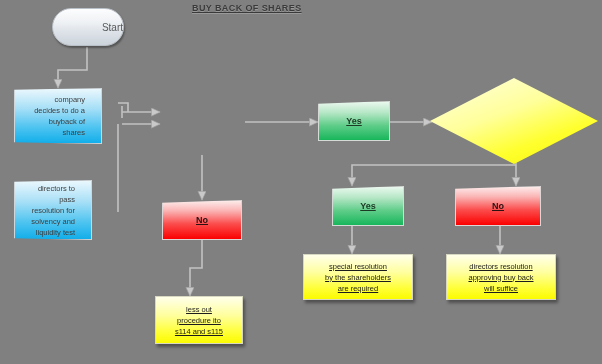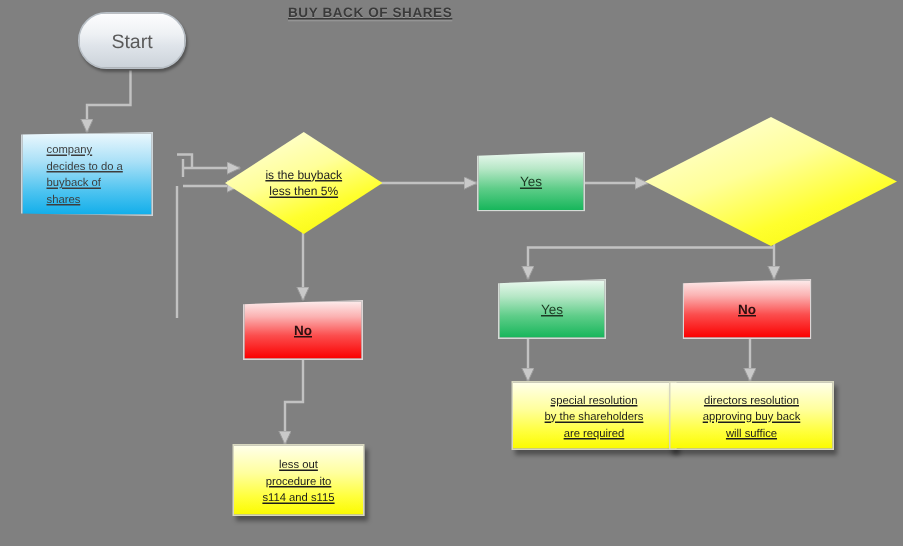--- a/index.html
+++ b/index.html
@@ -25,34 +25,33 @@
     white-space:nowrap;
     text-shadow:0 1px 0 #9a9a9a;
   }
 
   
   .oval{
     border-radius:999px;
     background:linear-gradient(180deg,#fdfdfe 0%,#eef1f4 38%,#dfe4ea 60%,#ccd3da 100%);
     border:1px solid #b9c0c7;
     box-shadow:1px 2px 2px rgba(0,0,0,.35);
-    display:flex;align-items:center;justify-content:center;
-    color:#5a5a5a;font-size:13px;
+    display:flex;align-items:center;justify-content:flex-end;
+    color:#5a5a5a;font-size:10px;
   }
 
   
   .blue{
     background:linear-gradient(180deg,#eaf7fd 0%,#a9e0f7 35%,#4cc3f0 72%,#12aeea 100%);
     border:1px solid #cfd6da;
     box-shadow:2px 3px 3px rgba(0,0,0,.38);
     display:flex;align-items:center;justify-content:center;
-    text-align:left;
+    text-align:right;
     color:#3d3d3d;font-size:7.5px;line-height:11px;
     padding:2px 16px;
-    text-decoration:underline;
   }
   .blue.skewtop{ clip-path:polygon(0 3%,100% 0,100% 100%,0 97%); }
 
   
   .diamond{
     display:flex;align-items:center;justify-content:center;
   }
   .diamond .dshape{
     position:absolute;left:0;top:0;width:100%;height:100%;
     background:linear-gradient(160deg,#ffffe4 0%,#ffff9a 42%,#ffff2e 70%,#f5f500 100%);
@@ -67,21 +66,21 @@
     text-decoration:underline;
     white-space:pre-line;
   }
 
   
   .green{
     background:linear-gradient(180deg,#e9f8ee 0%,#b6e7c6 28%,#5fcd89 62%,#17b65b 100%);
     border:1px solid #d5dad6;
     box-shadow:2px 3px 3px rgba(0,0,0,.38);
     display:flex;align-items:center;justify-content:center;
-    color:#1d3a24;font-size:9px;font-weight:normal;
+    color:#1d3a24;font-size:9px;font-weight:bold;
     text-decoration:underline;
   }
   .red{
     background:linear-gradient(180deg,#fdeaea 0%,#fbb3b3 26%,#fb4d4d 60%,#fb0000 100%);
     border:1px solid #dcd6d6;
     box-shadow:2px 3px 3px rgba(0,0,0,.38);
     display:flex;align-items:center;justify-content:center;
     color:#2a1010;font-size:9px;font-weight:bold;
     text-decoration:underline;
   }
@@ -145,26 +144,24 @@
   <div class="title">BUY BACK OF SHARES</div>
 
   <div class="node oval" style="left:52px;top:8px;width:72px;height:38px;">
     <span>Start</span>
   </div>
 
   <div class="node blue skewtop" style="left:14px;top:88px;width:88px;height:56px;">
     <span>company decides to do a buyback of shares</span>
   </div>
 
+  <div class="node blue skewtop" style="left:14px;top:180px;width:78px;height:60px;">
+    <span>directors to pass resolution for solvency and liquidity test</span>
+  </div>
 
-  <div class="node diamond" style="left:150px;top:88px;width:105px;height:68px;">
-    <div class="dshape"></div>
-    <div class="dlabel">is the buyback
-less then 5%</div>
-  </div>
 
   <div class="node green skewtop2" style="left:318px;top:101px;width:72px;height:40px;">
     <span>Yes</span>
   </div>
 
   <div class="node diamond" style="left:430px;top:78px;width:168px;height:86px;">
     <div class="dshape"></div>
   </div>
 
   <div class="node red skewtop2" style="left:162px;top:200px;width:80px;height:40px;">
@@ -178,21 +175,21 @@
   <div class="node red skewtop2" style="left:455px;top:186px;width:86px;height:40px;">
     <span>No</span>
   </div>
 
   <div class="node yellow" style="left:155px;top:296px;width:88px;height:48px;">
     <span>less out
 procedure ito
 s114 and s115</span>
   </div>
 
-  <div class="node yellow" style="left:303px;top:254px;width:110px;height:46px;margin-left:38px;">
+  <div class="node yellow" style="left:303px;top:254px;width:110px;height:46px;">
     <span>special resolution
 by the shareholders
 are required</span>
   </div>
 
   <div class="node yellow" style="left:446px;top:254px;width:110px;height:46px;">
     <span>directors resolution
 approving buy back
 will suffice</span>
   </div>

